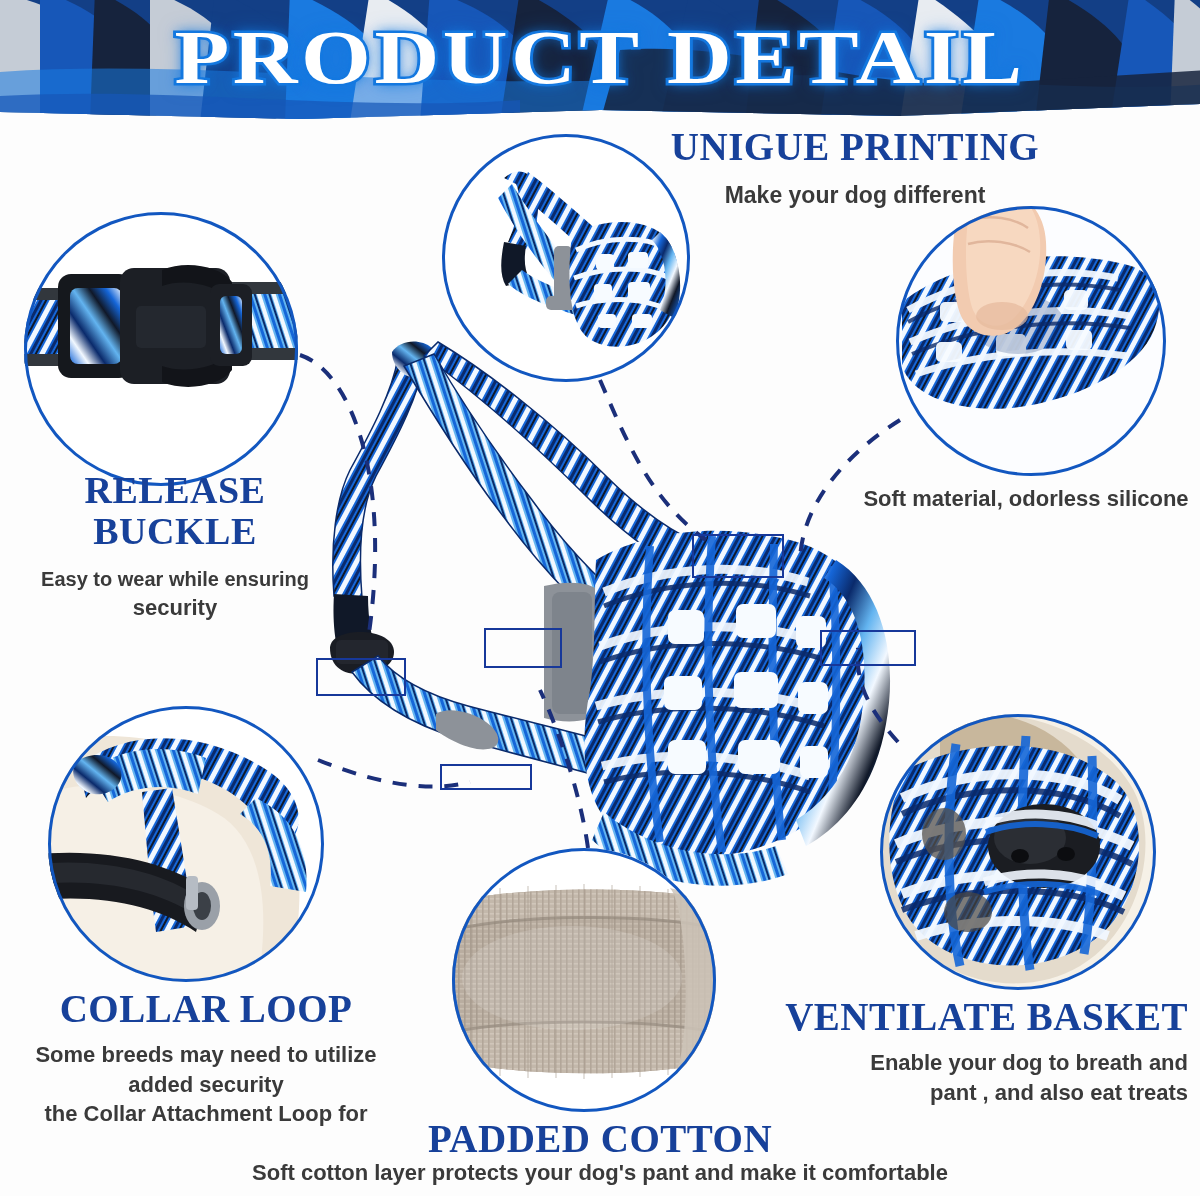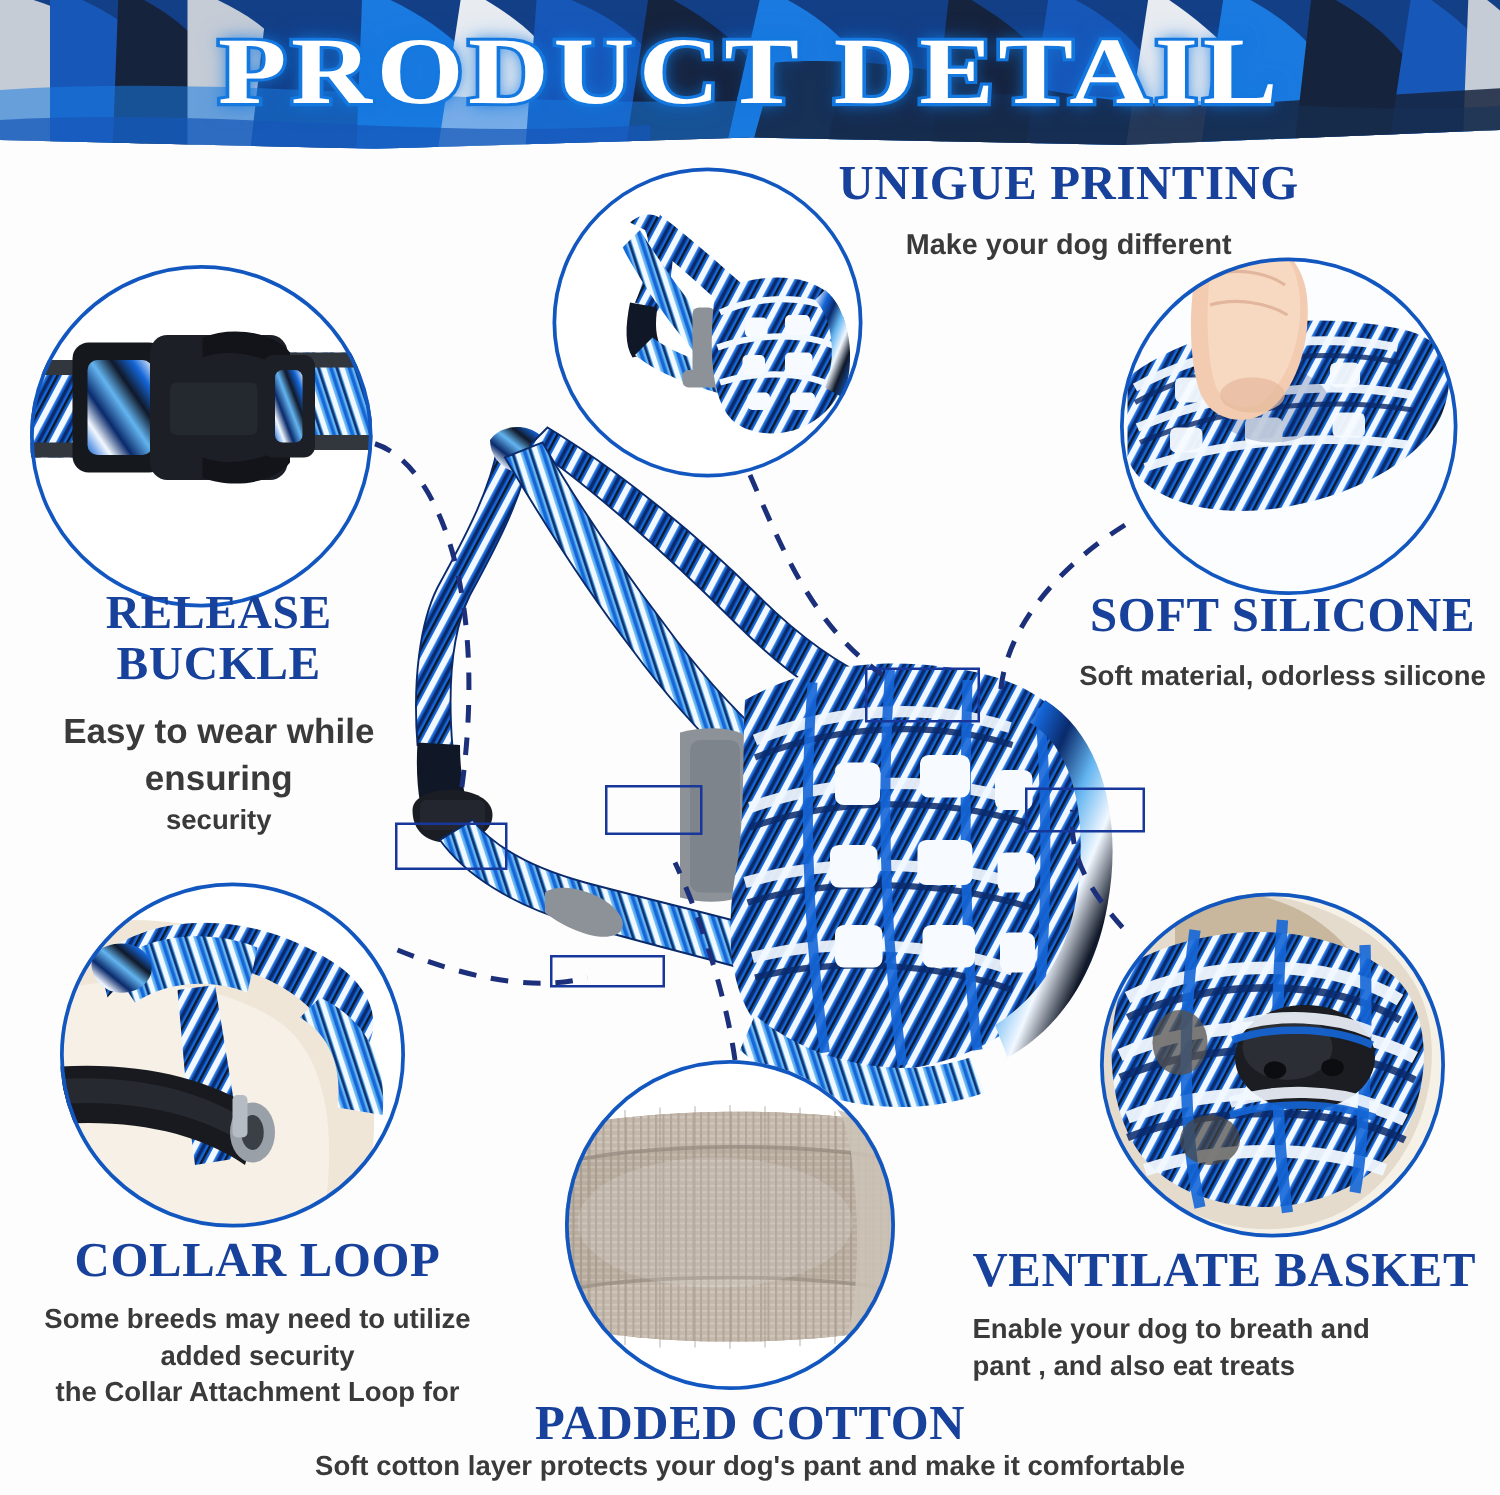--- a/index.html
+++ b/index.html
@@ -504,37 +504,36 @@
   </div>
   <div class="circle-ring" style="left:452px; top:848px; width:264px; height:264px;"></div>
 
   <div class="txt-block" style="left:640px; top:126px; width:430px; text-align:center;">
     <div class="feature-title" style="font-size:39px;">UNIGUE PRINTING</div>
     <div class="feature-sub" style="font-size:23px; margin-top:12px;">Make your dog different</div>
   </div>
 
   <div class="txt-block" style="left:0px; top:470px; width:350px; text-align:center;">
     <div class="feature-title" style="font-size:38px;">RELEASE BUCKLE</div>
-    <div class="feature-sub" style="font-size:28px; margin-top:14px;">Easy to wear while ensuring</div>
+    <div class="feature-sub" style="font-size:20px; margin-top:14px;">Easy to wear while ensuring</div>
     <div class="feature-sub" style="font-size:22px;">security</div>
   </div>
 
   <div class="txt-block" style="left:852px; top:472px; width:348px; text-align:center;">
-    <div class="feature-title" style="font-size:39px;">SOFT SILICONE</div>
     <div class="feature-sub" style="font-size:22px; margin-top:12px;">Soft material, odorless silicone</div>
   </div>
 
   <div class="txt-block" style="left:6px; top:988px; width:400px; text-align:center;">
     <div class="feature-title" style="font-size:39px;text-align:center;">COLLAR LOOP</div>
     <div class="feature-sub" style="font-size:22px; margin-top:10px;">Some breeds may need to utilize</div>
     <div class="feature-sub" style="font-size:22px;">added security</div>
     <div class="feature-sub" style="font-size:22px;">the Collar Attachment Loop for</div>
   </div>
 
-  <div class="txt-block" style="left:778px; top:996px; width:410px; text-align:left;">
+  <div class="txt-block" style="left:778px; top:996px; width:410px; text-align:right;">
     <div class="feature-title" style="font-size:39px;">VENTILATE BASKET</div>
     <div class="feature-sub" style="font-size:22px; margin-top:10px;">Enable your dog to breath and</div>
     <div class="feature-sub" style="font-size:22px;">pant , and also eat treats</div>
   </div>
 
   <div class="txt-block" style="left:300px; top:1118px; width:600px; text-align:center;">
     <div class="feature-title" style="font-size:39px;">PADDED COTTON</div>
   </div>
   <div class="txt-block" style="left:150px; top:1158px; width:900px; text-align:center;">
     <div class="feature-sub" style="font-size:22px;">Soft cotton layer protects your dog's pant and make it comfortable</div>

